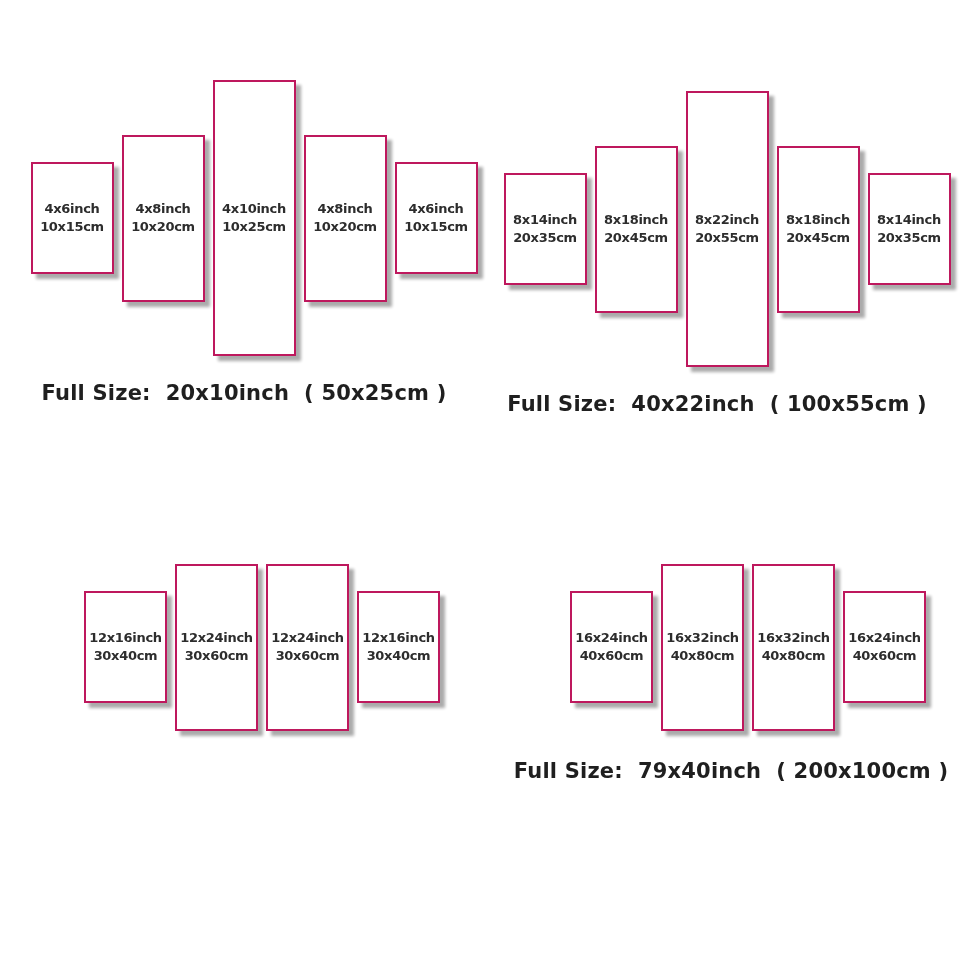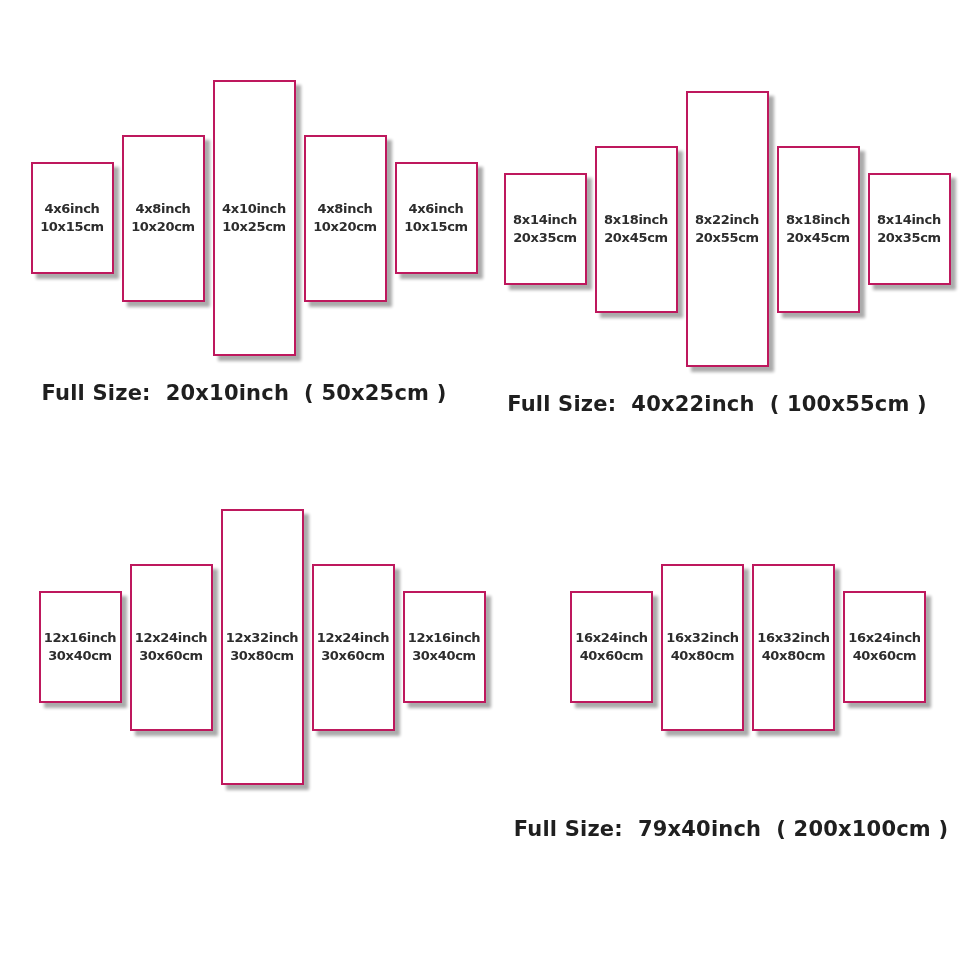--- a/index.html
+++ b/index.html
@@ -52,21 +52,21 @@
   .caption {
     font-size: 21px;
     color: #1f1f1f;
     text-align: center;
     white-space: pre;
     letter-spacing: 0.2px;
     font-weight: bold;
   }
   .cap-t  { margin-top: 51px; transform: translateX(-10px); }
   .cap-bl { margin-top: 46px; transform: translateX(-17px); }
-  .cap-br { margin-top: 58px; transform: translateX(-17px); }
+  .cap-br { transform: translateX(-17px); }
 </style>
 </head>
 <body>
 
 <div>
 
   <section class="quadrant q-tl">
     <div class="panels-row">
       <div class="panel h-small">
         <div class="panel-label">
@@ -145,26 +145,20 @@
           <span>12x16inch</span>
           <span>30x40cm</span>
         </div>
       </div>
       <div class="panel h-medium">
         <div class="panel-label">
           <span>12x24inch</span>
           <span>30x60cm</span>
         </div>
       </div>
-      <div class="panel h-large">
-        <div class="panel-label">
-          <span>12x32inch</span>
-          <span>30x80cm</span>
-        </div>
-      </div>
       <div class="panel h-medium">
         <div class="panel-label">
           <span>12x24inch</span>
           <span>30x60cm</span>
         </div>
       </div>
       <div class="panel h-small">
         <div class="panel-label">
           <span>12x16inch</span>
           <span>30x40cm</span>

